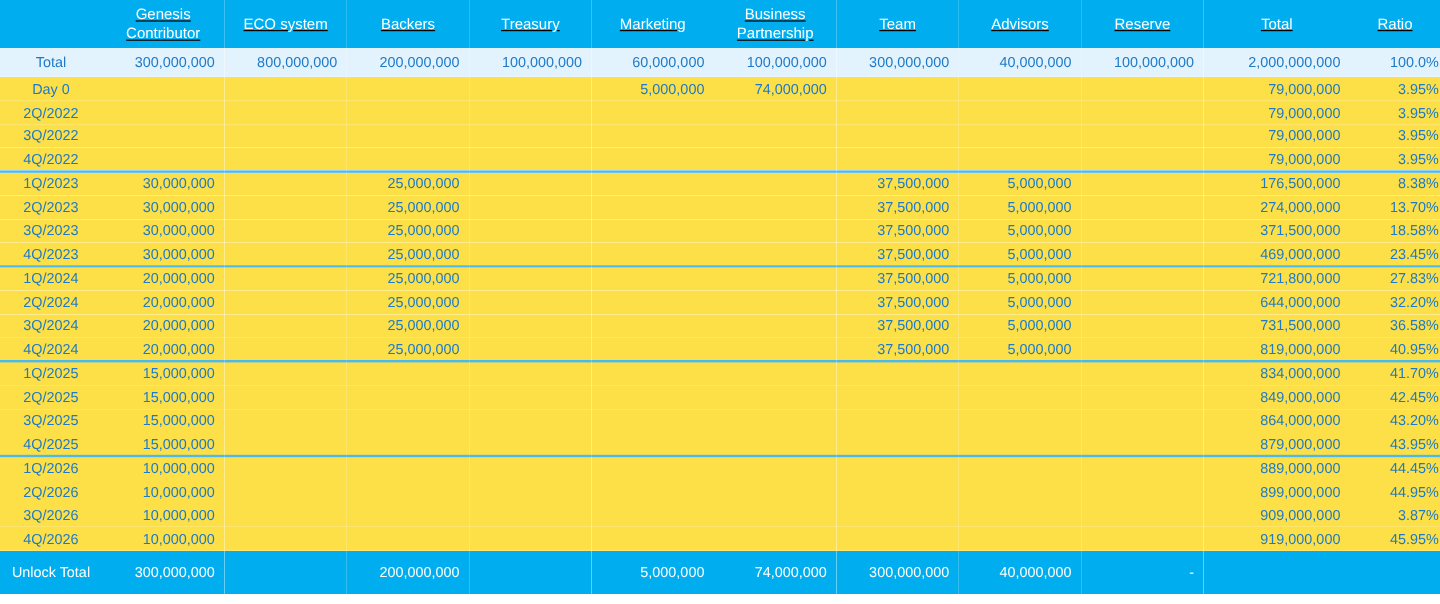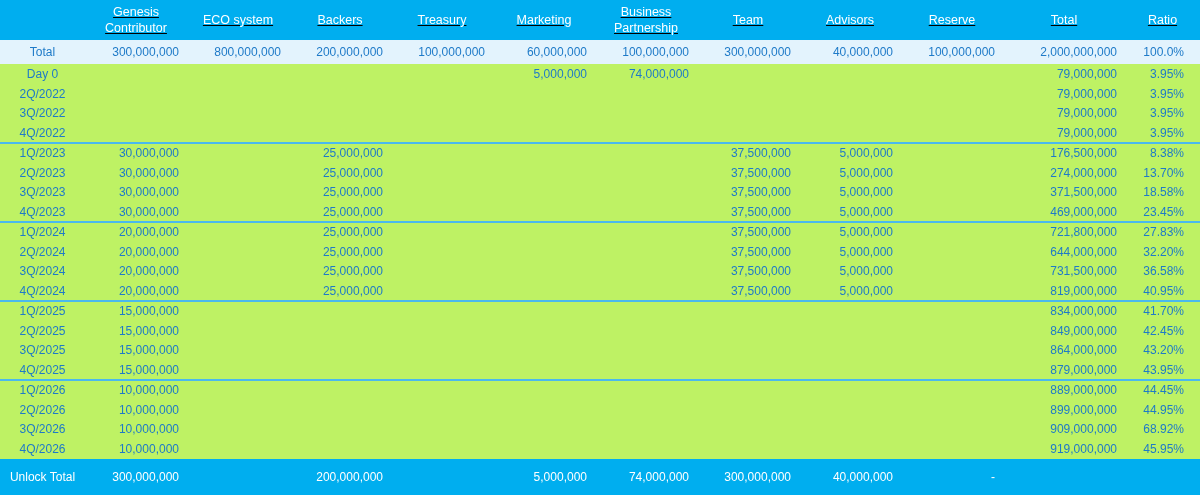--- a/index.html
+++ b/index.html
@@ -25,22 +25,22 @@
     background:var(--header-bg);color:var(--white);
     font-weight:400;font-size:12.5px;line-height:1.3;
     text-align:center;vertical-align:middle;padding:0 4px;
   }
   tbody td{
     font-size:12px;color:var(--text-blue);
     white-space:nowrap;overflow:hidden;vertical-align:middle;padding:0;
   }
   td.num{text-align:right;padding-right:8px;}
   td.lbl{text-align:center;}
-  td.ratio{padding-right:16px;}
-  tr.data{height:19.75px;background:#bef264;margin-top:18px;}
+  td.ratio{padding-right:1px;}
+  tr.data{height:19.75px;background:#fde047;margin-top:18px;}
   tr.highlight{height:24px;background:var(--highlight-bg);}
   tr.group-start td{border-top:2px solid var(--separator);}
   tr.footer{height:36px;}
   tr.footer td{background:var(--header-bg);color:var(--white);}
 </style>
 </head>
 <body>
 
 <table>
   <colgroup>
@@ -345,21 +345,21 @@
         <td class="num">10,000,000</td>
         <td class="num"></td>
         <td class="num"></td>
         <td class="num"></td>
         <td class="num"></td>
         <td class="num"></td>
         <td class="num"></td>
         <td class="num"></td>
         <td class="num"></td>
         <td class="num">909,000,000</td>
-        <td class="num ratio">68.92%</td>
+        <td class="num ratio">3.87%</td>
       </tr>
       <tr class="data">
         <td class="lbl">4Q/2026</td>
         <td class="num">10,000,000</td>
         <td class="num"></td>
         <td class="num"></td>
         <td class="num"></td>
         <td class="num"></td>
         <td class="num"></td>
         <td class="num"></td>

